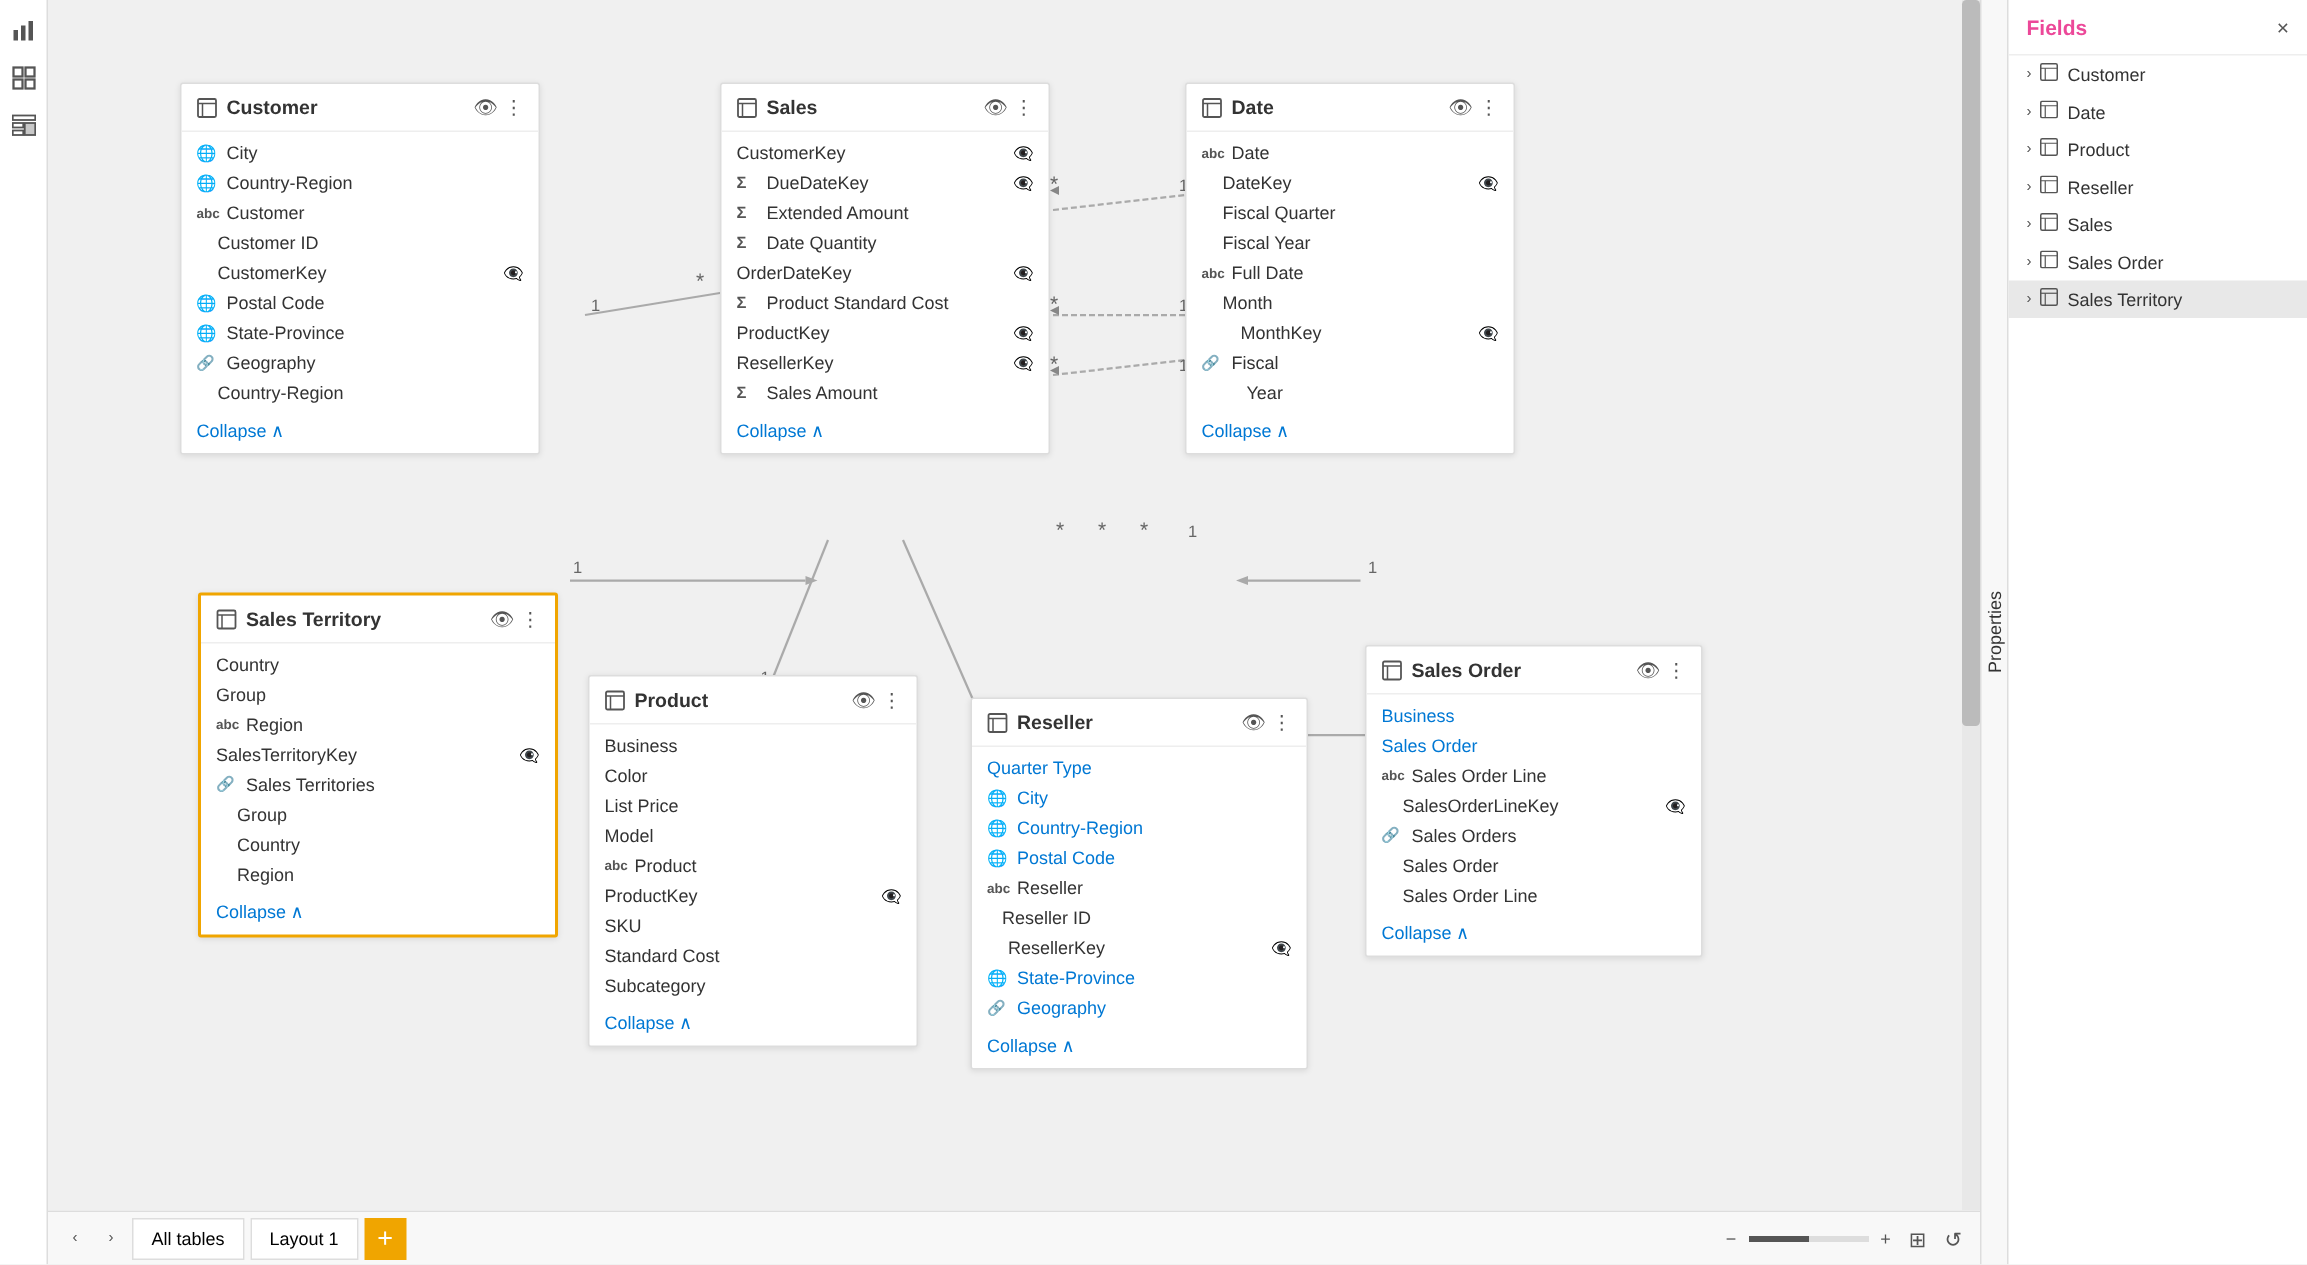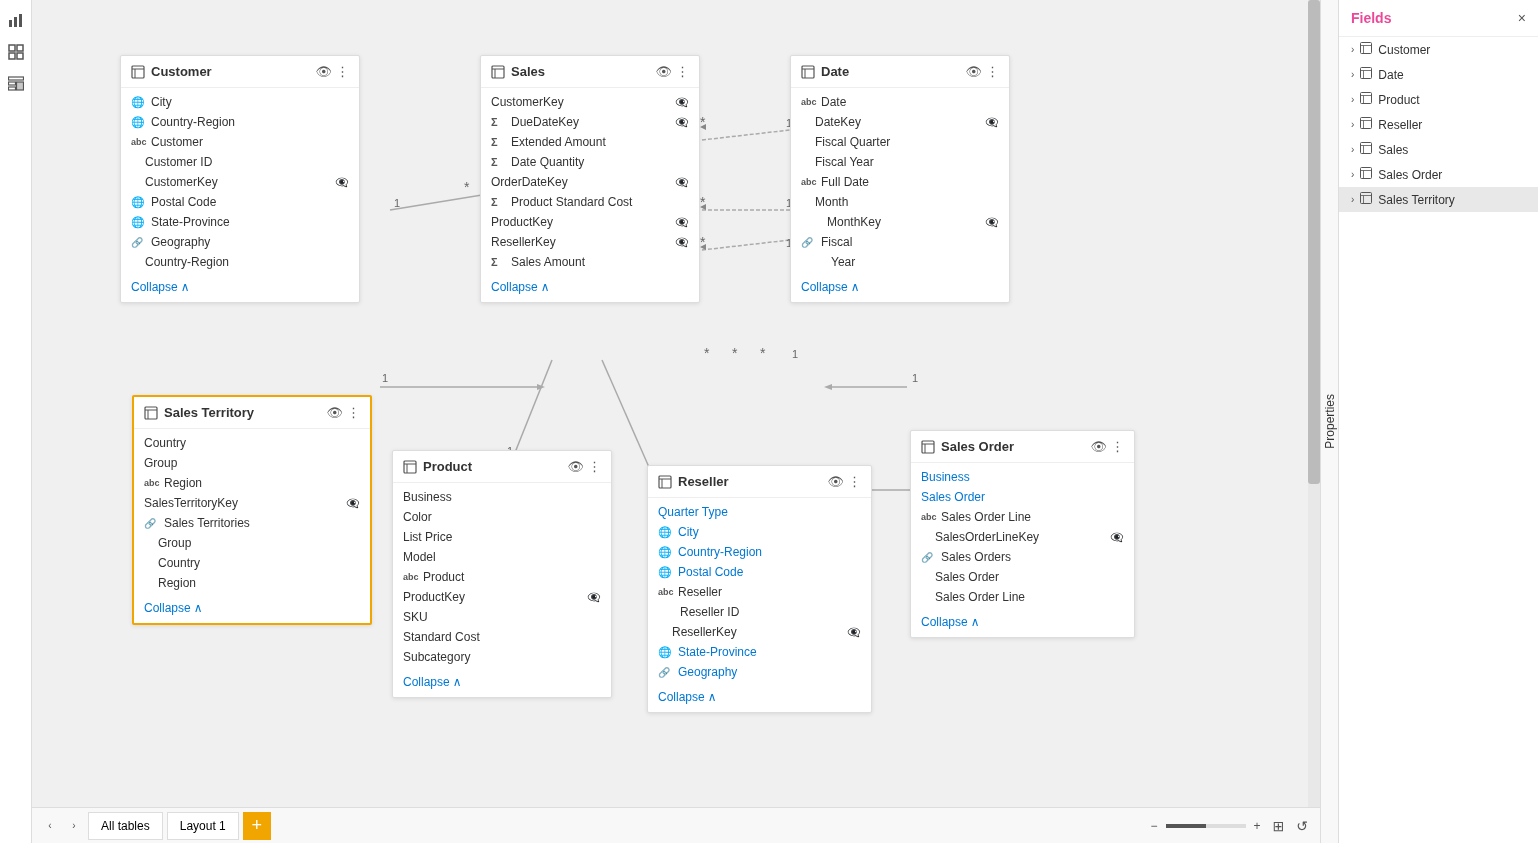--- a/index.html
+++ b/index.html
@@ -664,21 +664,21 @@
           <span>Country-Region</span>
         </div>
         <div class="field-row link-field">
           <span class="field-icon">🌐</span>
           <span>Postal Code</span>
         </div>
         <div class="field-row">
           <span class="field-icon" style="font-size:9px;font-weight:bold;color:#555">abc</span>
           <span>Reseller</span>
         </div>
-        <div class="field-row" style="padding-left:32px;">
+        <div class="field-row" style="padding-left:20px;">
           <span>Reseller ID</span>
         </div>
         <div class="field-row" style="padding-left:24px;">
           <span>ResellerKey</span>
           <span class="hidden-icon" style="margin-left:auto;color:#aaa;font-size:11px">👁‍🗨</span>
         </div>
         <div class="field-row link-field">
           <span class="field-icon">🌐</span>
           <span>State-Province</span>
         </div>

